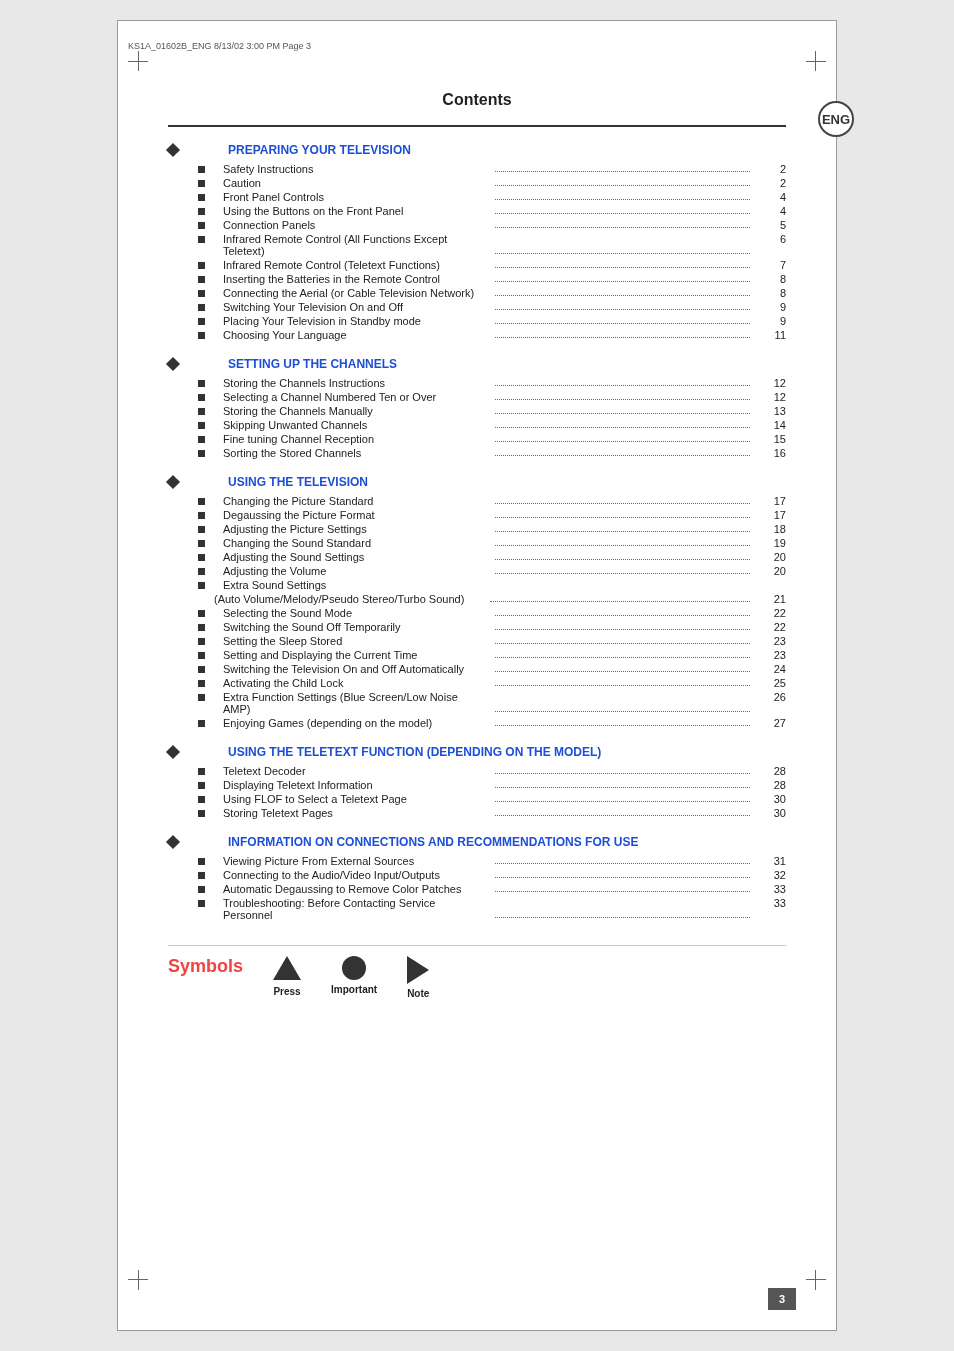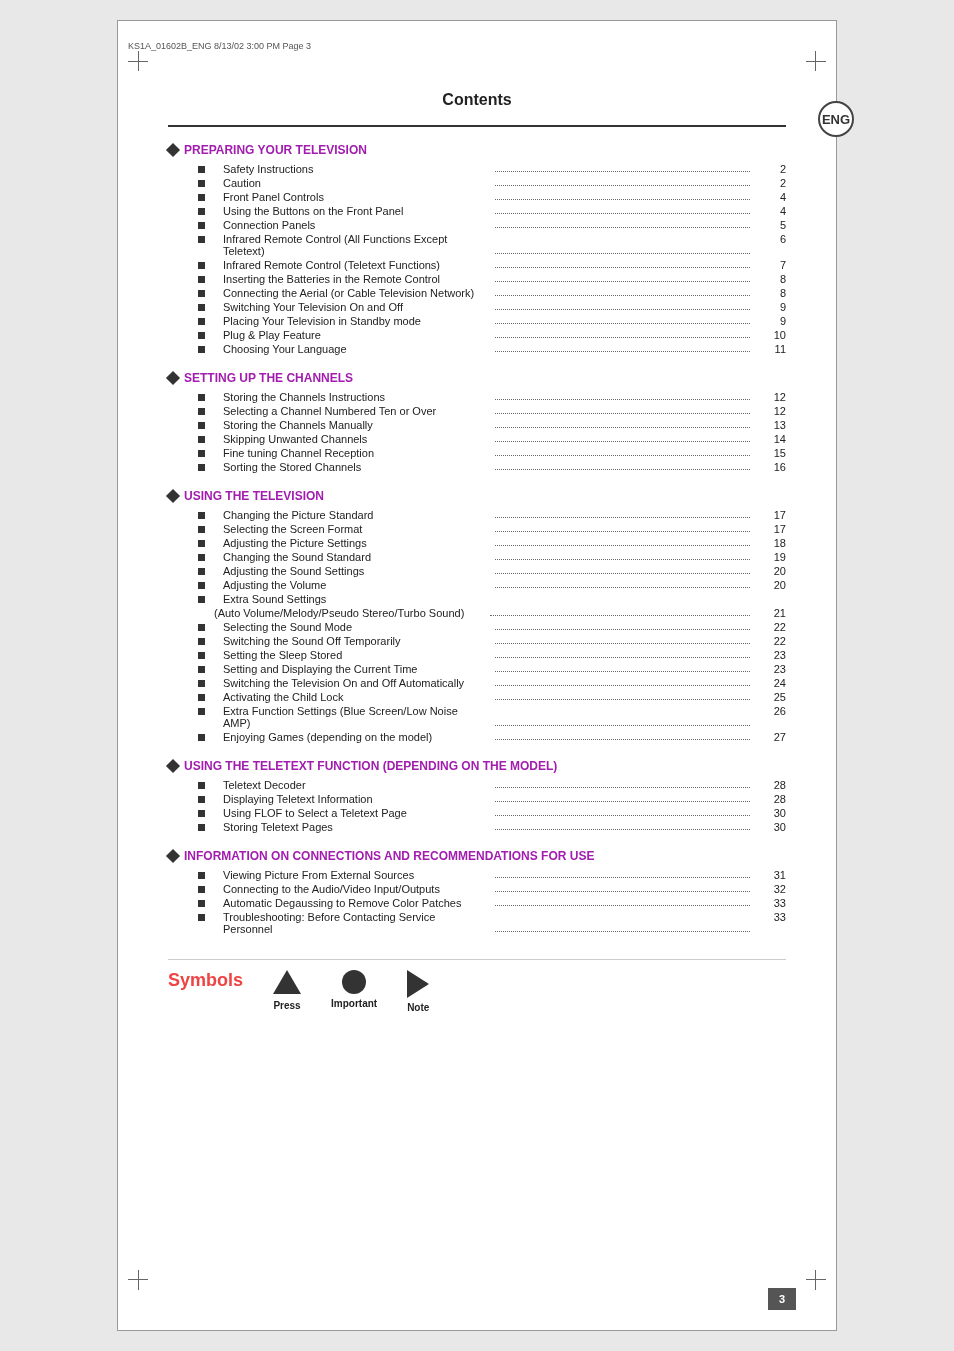--- a/index.html
+++ b/index.html
@@ -116,22 +116,23 @@
       width: 10px;
       height: 10px;
       background: #333;
       transform: rotate(45deg);
       flex-shrink: 0;
     }
 
     .section-title {
       font-size: 12px;
       font-weight: bold;
-      color: #a21caf;
+      color: #1d4ed8;
       text-transform: uppercase;
+      margin-left: 44px;
     }
 
     
     .toc-entry {
       display: flex;
       align-items: baseline;
       gap: 12px;
       margin: 2px 0;
       padding-left: 30px;
     }
@@ -351,26 +352,20 @@
             <span class="entry-page">9</span>
           </div>
           <div class="toc-entry">
             <div class="bullet-square"></div>
             <span class="entry-text">Placing Your Television in Standby mode</span>
             <div class="entry-dots"></div>
             <span class="entry-page">9</span>
           </div>
           <div class="toc-entry">
             <div class="bullet-square"></div>
-            <span class="entry-text">Plug &amp; Play Feature</span>
-            <div class="entry-dots"></div>
-            <span class="entry-page">10</span>
-          </div>
-          <div class="toc-entry">
-            <div class="bullet-square"></div>
             <span class="entry-text">Choosing Your Language</span>
             <div class="entry-dots"></div>
             <span class="entry-page">11</span>
           </div>
           <div class="section-header">
             <div class="diamond"></div>
             <span class="section-title">SETTING UP THE CHANNELS</span>
           </div>
           <div class="toc-entry">
             <div class="bullet-square"></div>
@@ -413,21 +408,21 @@
             <span class="section-title">USING THE TELEVISION</span>
           </div>
           <div class="toc-entry">
             <div class="bullet-square"></div>
             <span class="entry-text">Changing the Picture Standard</span>
             <div class="entry-dots"></div>
             <span class="entry-page">17</span>
           </div>
           <div class="toc-entry">
             <div class="bullet-square"></div>
-            <span class="entry-text">Selecting the Screen Format</span>
+            <span class="entry-text">Degaussing the Picture Format</span>
             <div class="entry-dots"></div>
             <span class="entry-page">17</span>
           </div>
           <div class="toc-entry">
             <div class="bullet-square"></div>
             <span class="entry-text">Adjusting the Picture Settings</span>
             <div class="entry-dots"></div>
             <span class="entry-page">18</span>
           </div>
           <div class="toc-entry">

